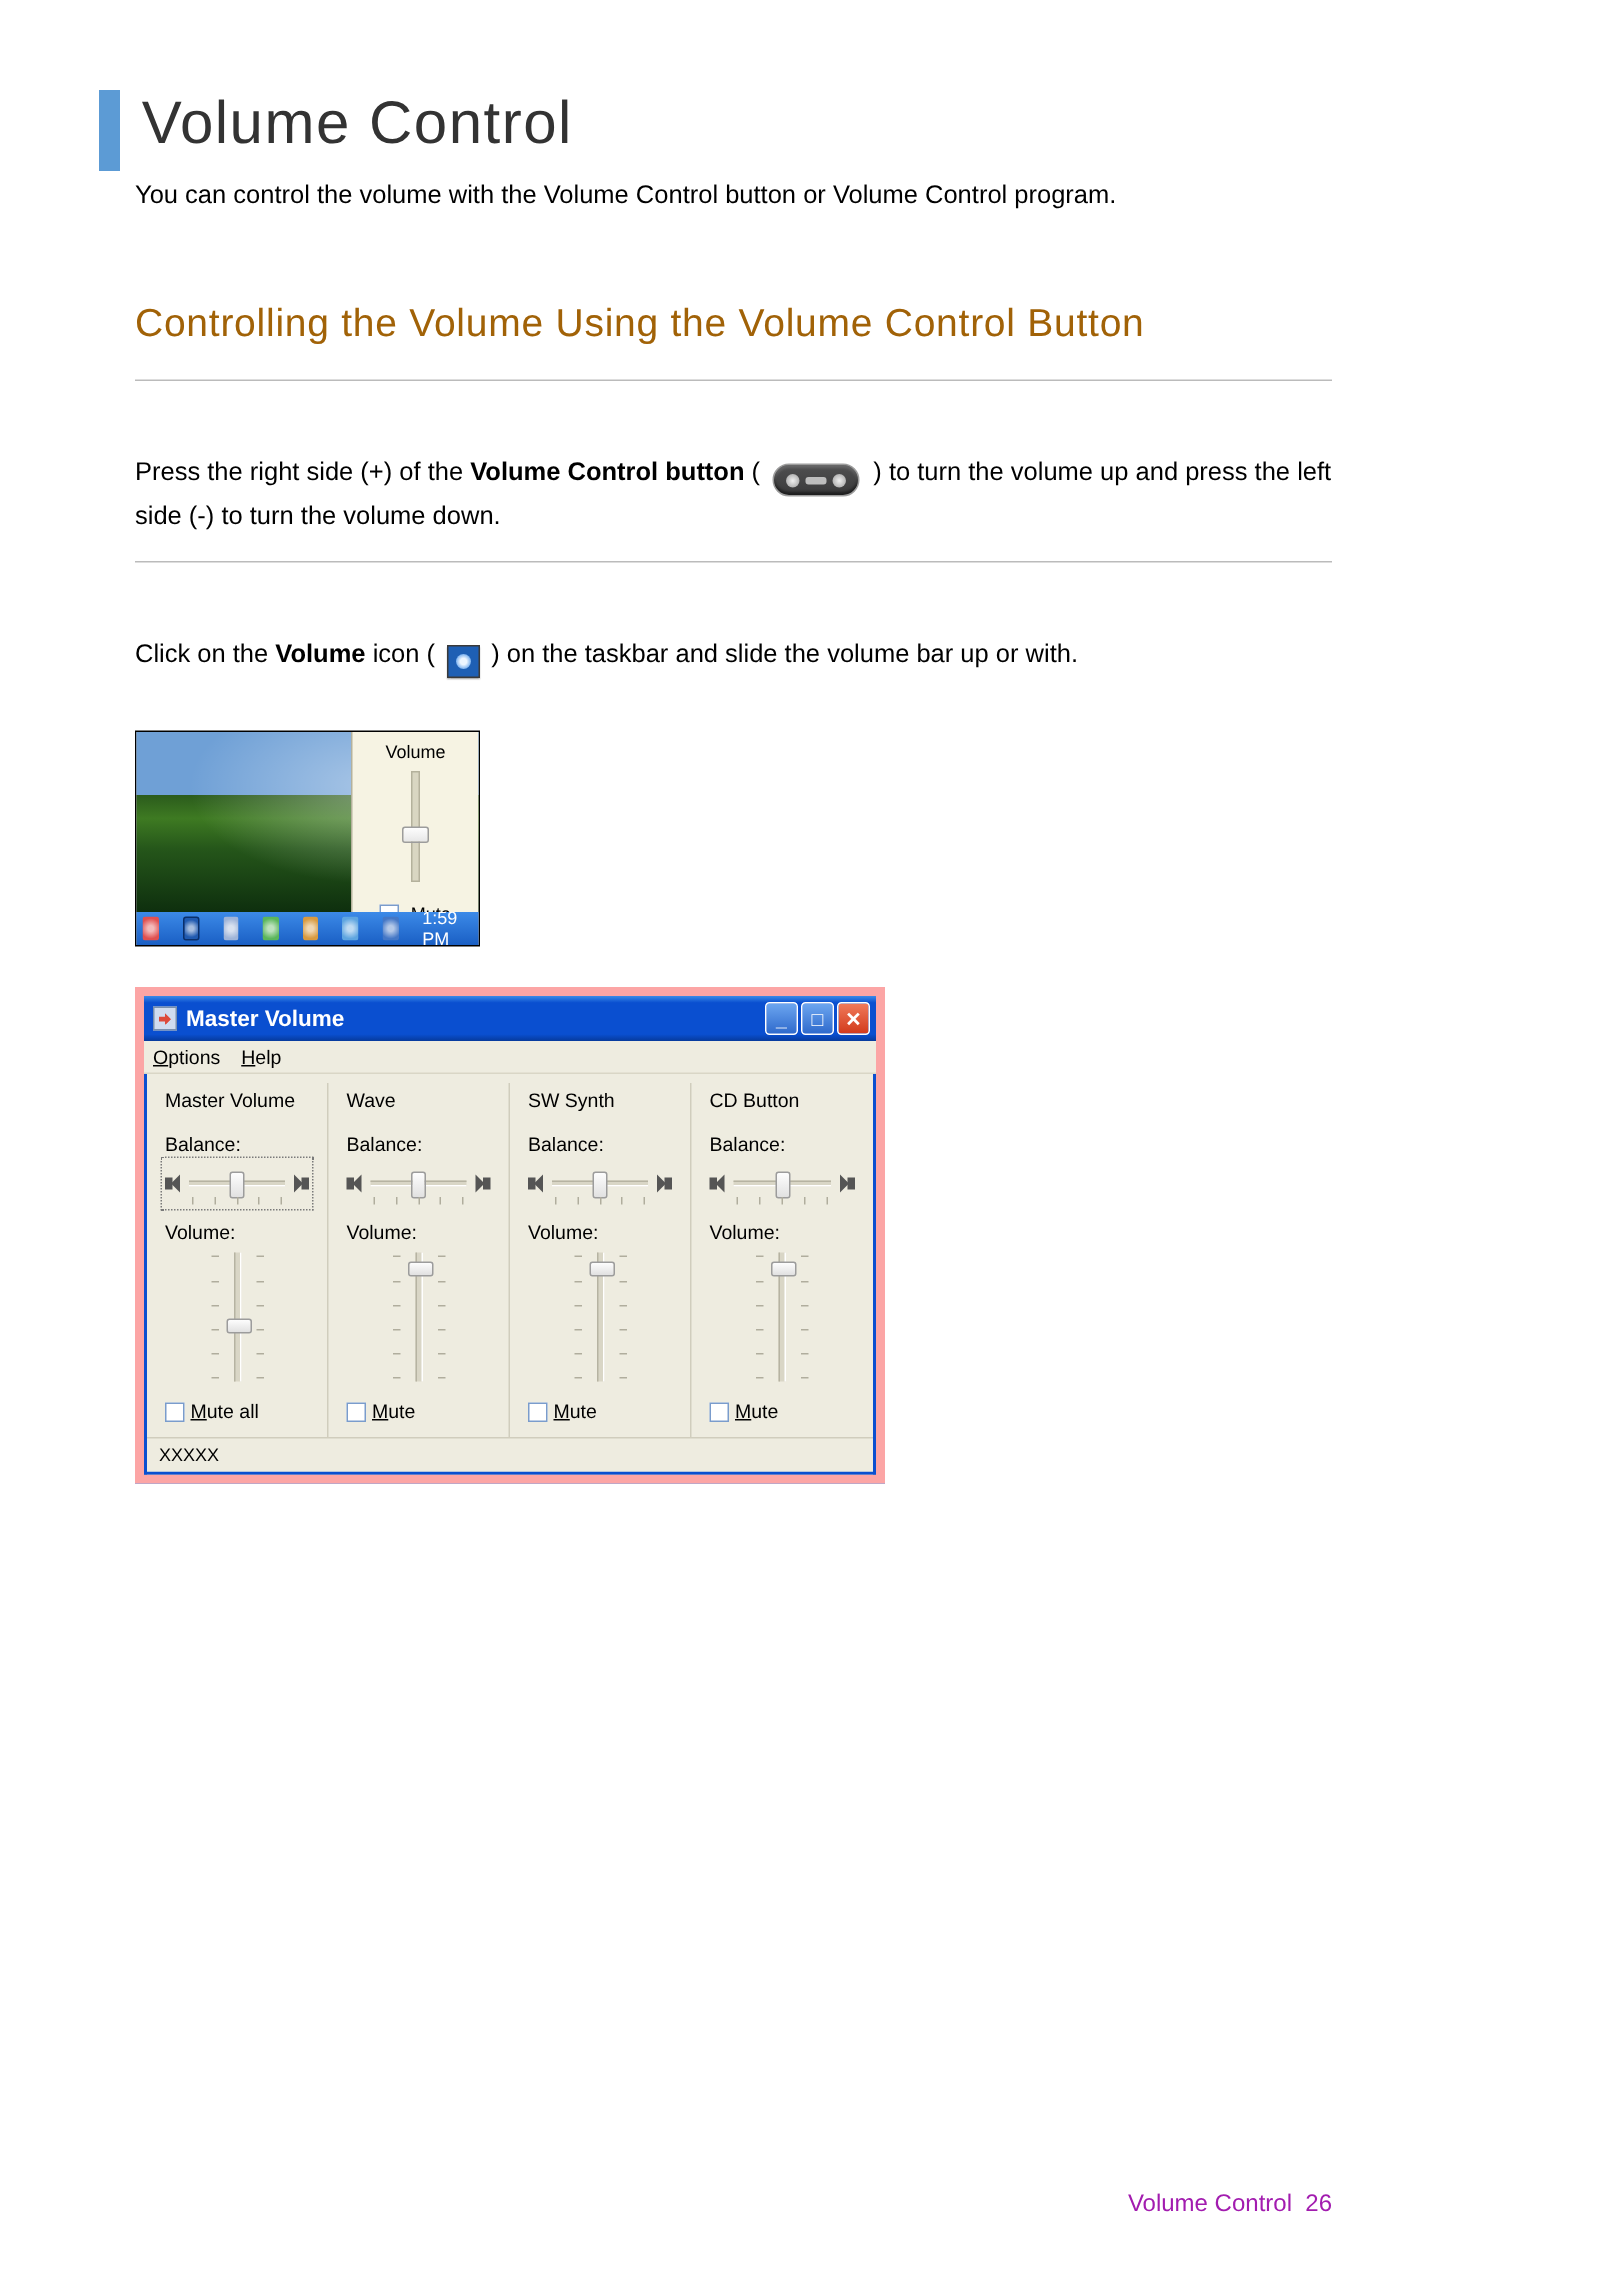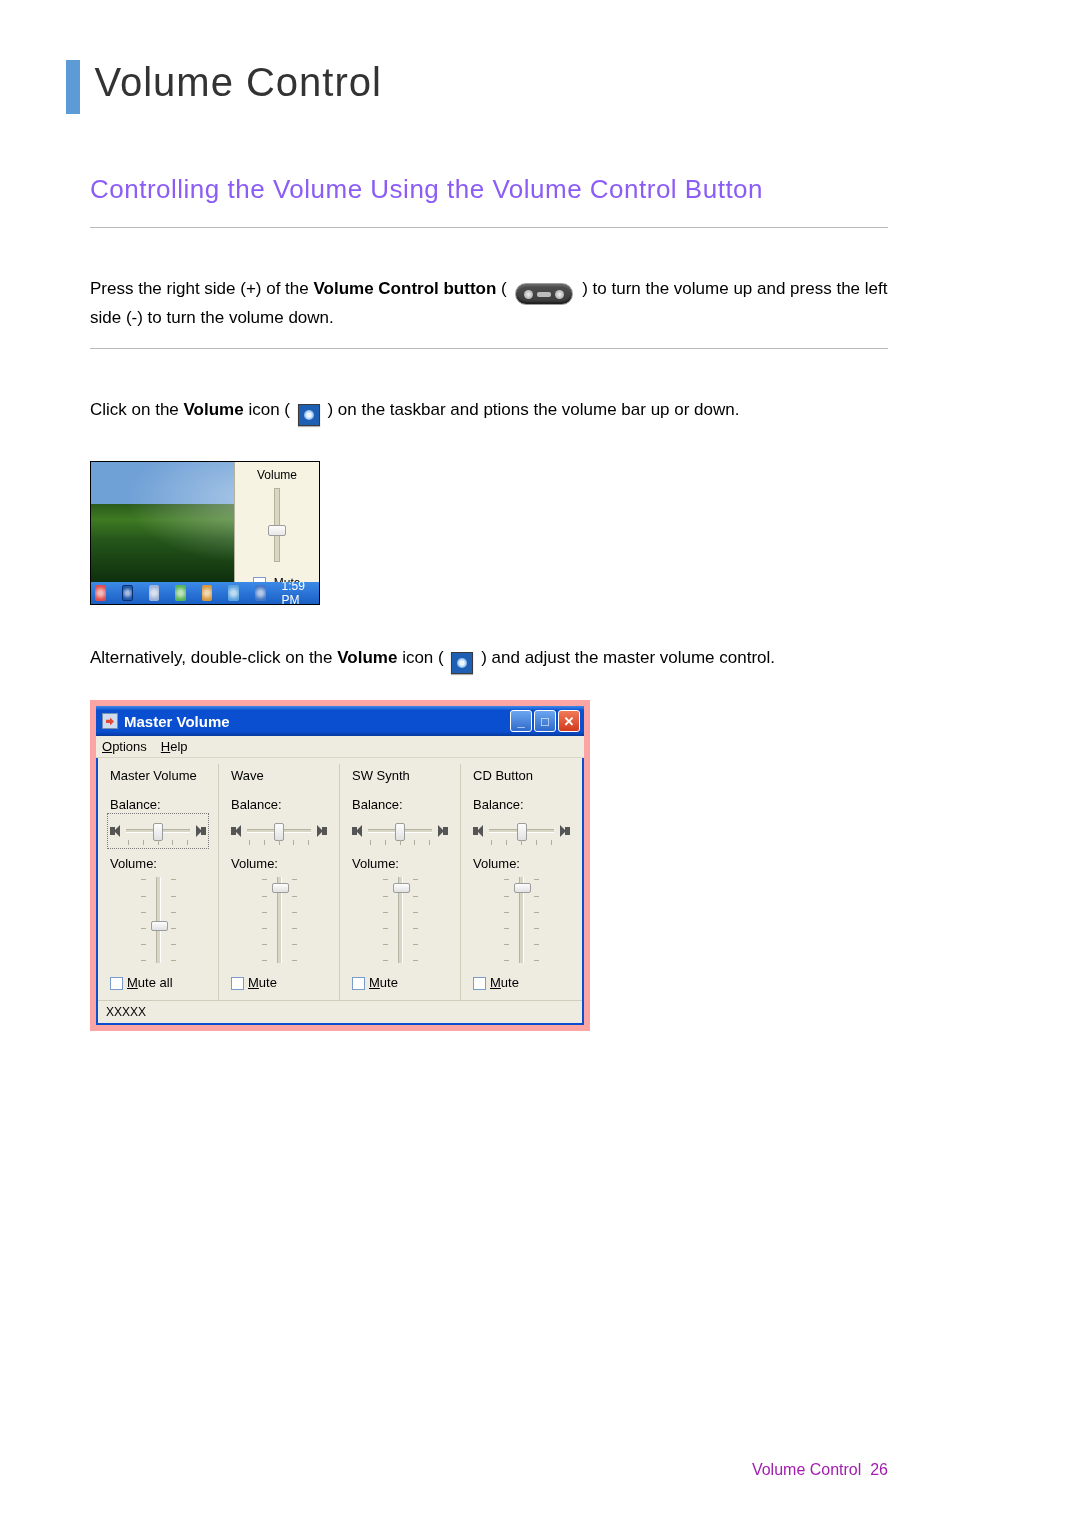--- a/index.html
+++ b/index.html
@@ -39,21 +39,21 @@
   }
   .intro {
     margin-top: 6px;
     font-size: 17px;
   }
   .section-h {
     margin-top: 60px;
     font-size: 26px;
     font-weight: 400;
     letter-spacing: 0.5px;
-    color: #8b5cf6;
+    color: #a16207;
   }
   .hr {
     border: none;
     border-top: 1px solid #bbb;
     margin: 10px 0 18px 0;
   }
   .body-text {
     font-size: 17px;
     line-height: 1.55;
     margin-top: 48px;
@@ -385,20 +385,21 @@
 </style>
 </head>
 <body>
 
 <div class="page">
 
   <div class="title-row">
     <span class="blue-bar"></span>
     <h1 class="page-title">Volume Control</h1>
   </div>
+  <div class="intro">You can control the volume with the Volume Control button or Volume Control program.</div>
 
   
   <h2 class="section-h">Controlling the Volume Using the Volume Control Button</h2>
   <hr class="hr">
   <p class="body-text">
     <span>Press the right side (+) of the </span>
     <b>Volume Control button</b>
     <span> ( </span>
     <span class="hw-btn">
       <span class="dot"></span>
@@ -409,21 +410,21 @@
     <span>to turn the volume up and press the left side (-) to turn the volume down.</span>
   </p>
 
   
   <hr class="hr">
   <p class="body-text">
     <span>Click on the </span>
     <b>Volume</b>
     <span> icon ( </span>
     <span class="vol-icon"></span>
-    <span> ) on the taskbar and ptions the volume bar up or down.</span>
+    <span> ) on the taskbar and slide the volume bar up or with.</span>
   </p>
 
   
   <div class="tray-shot">
     <div class="tray-photo">
       <div class="sunhaze"></div>
       <div class="tray-popup">
         <div class="lbl">Volume</div>
         <div class="track">
           <div class="thumb"></div>
@@ -439,27 +440,20 @@
       <span class="ticon i2"></span>
       <span class="ticon i3"></span>
       <span class="ticon i4"></span>
       <span class="ticon i5"></span>
       <span class="ticon i6"></span>
       <span class="ticon i7"></span>
       <span class="clock">1:59 PM</span>
     </div>
   </div>
 
-  <p class="body-text" style="margin-top:40px">
-    <span>Alternatively, double-click on the </span>
-    <b>Volume</b>
-    <span> icon ( </span>
-    <span class="vol-icon"></span>
-    <span> ) and adjust the master volume control.</span>
-  </p>
 
   
   <div class="xp-window">
     <div class="xp-titlebar">
       <span class="app-icon"></span>
       <span class="ttl">Master Volume</span>
       <div class="xp-btns">
         <div class="xp-btn min">
             <span>_</span>
           </div>

